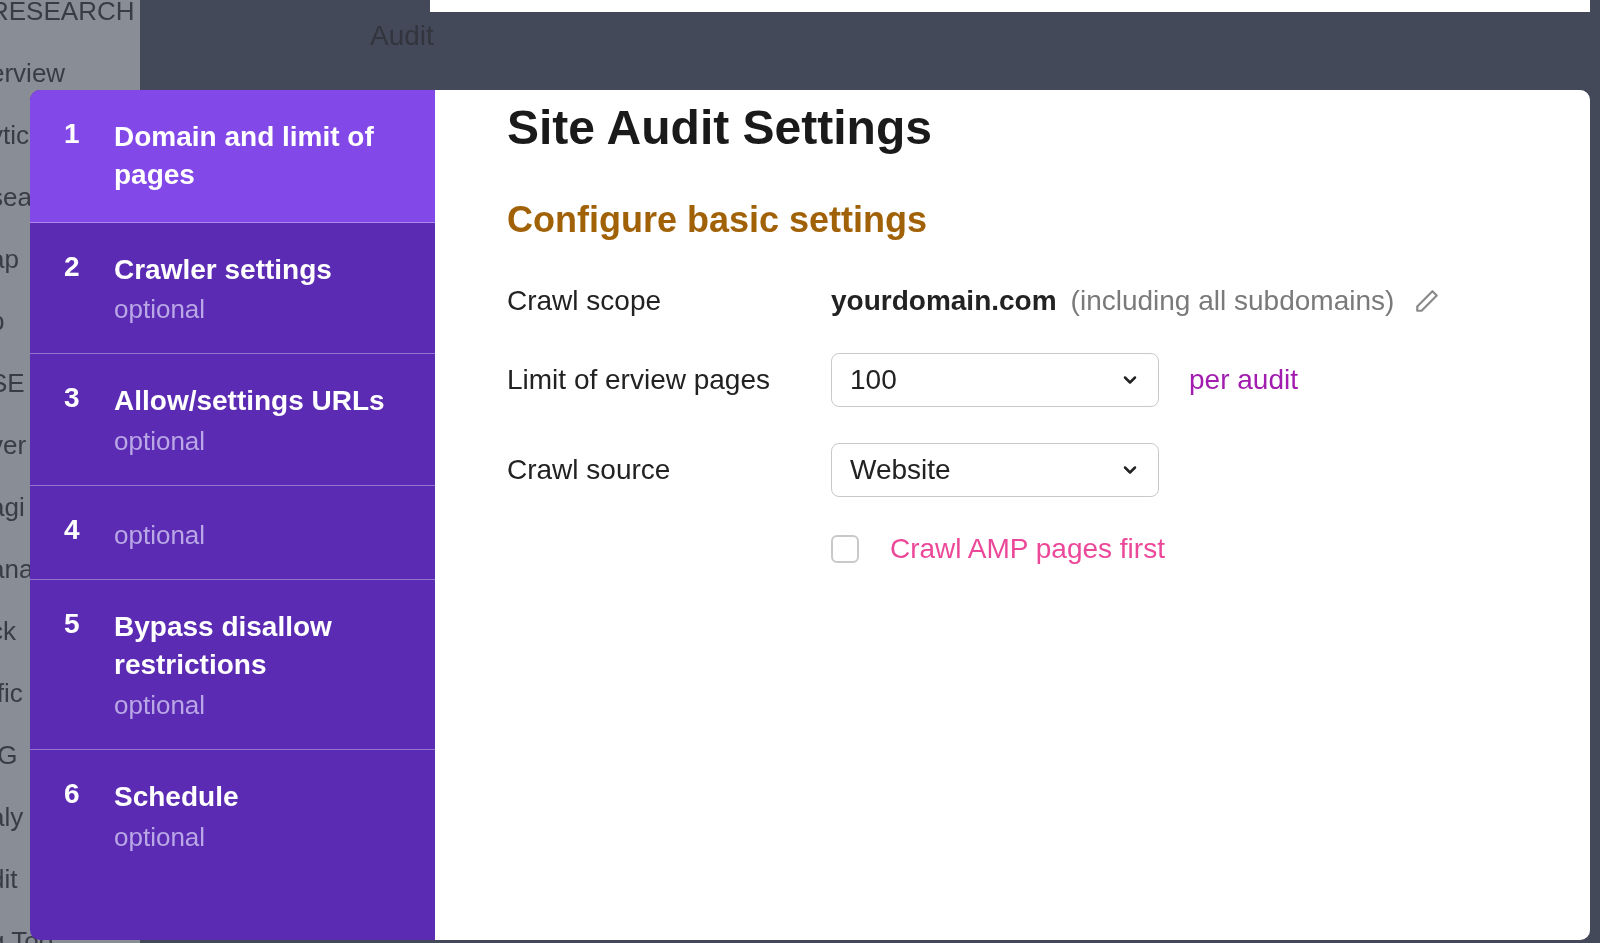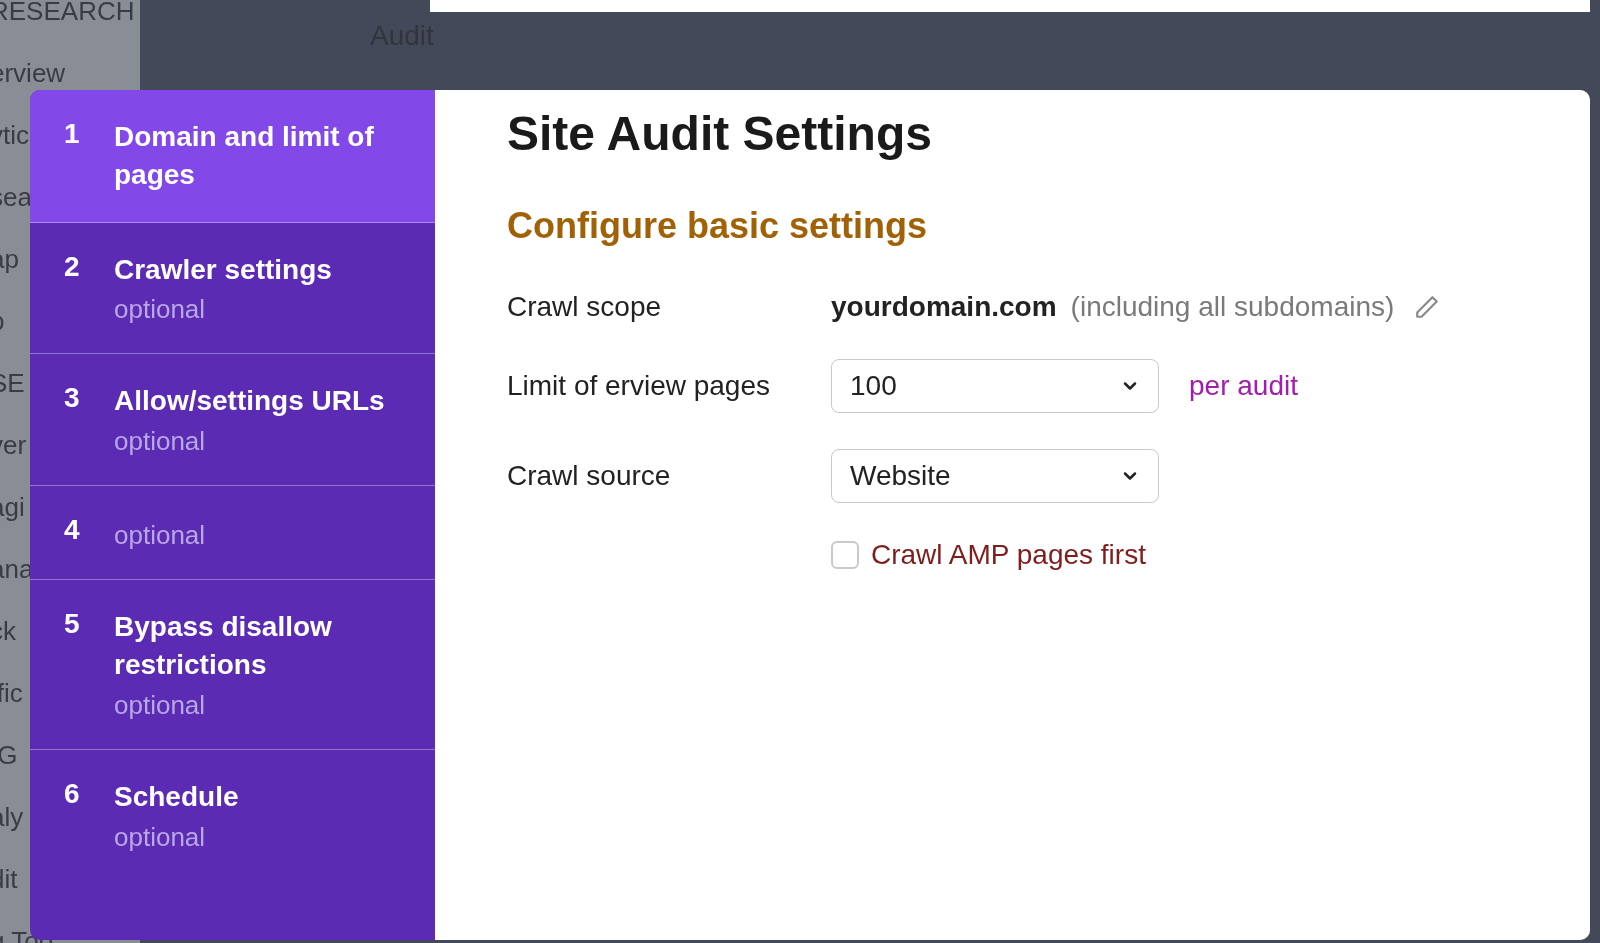--- a/index.html
+++ b/index.html
@@ -87,21 +87,21 @@
     font-weight: 400;
   }
   .step.active {
     background: #8349e8;
   }
 
   
   .content {
     flex: 1;
     background: #fff;
-    padding: 6px 72px;
+    padding: 0 72px;
     position: relative;
   }
   .content h1 {
     font-size: 48px;
     font-weight: 800;
     color: #1a1a1a;
     margin-top: 10px;
     margin-bottom: 44px;
   }
   .content h2 {
@@ -160,23 +160,23 @@
   }
   .after-select {
     margin-left: 16px;
     font-size: 28px;
     color: #a21caf;
   }
 
   .checkbox-row {
     margin-left: 324px;
     display: flex; align-items: center;
-    gap: 12px;
-    font-size: 28px;
-    color: #7f1d1d;
+    gap: 31px;
+    font-size: 28px;
+    color: #ec4899;
   }
   .checkbox {
     width: 28px; height: 28px;
     border: 2px solid #c9c9c9;
     border-radius: 6px;
     background:#fff;
     cursor: pointer;
   }
 
   svg { display:block; }

